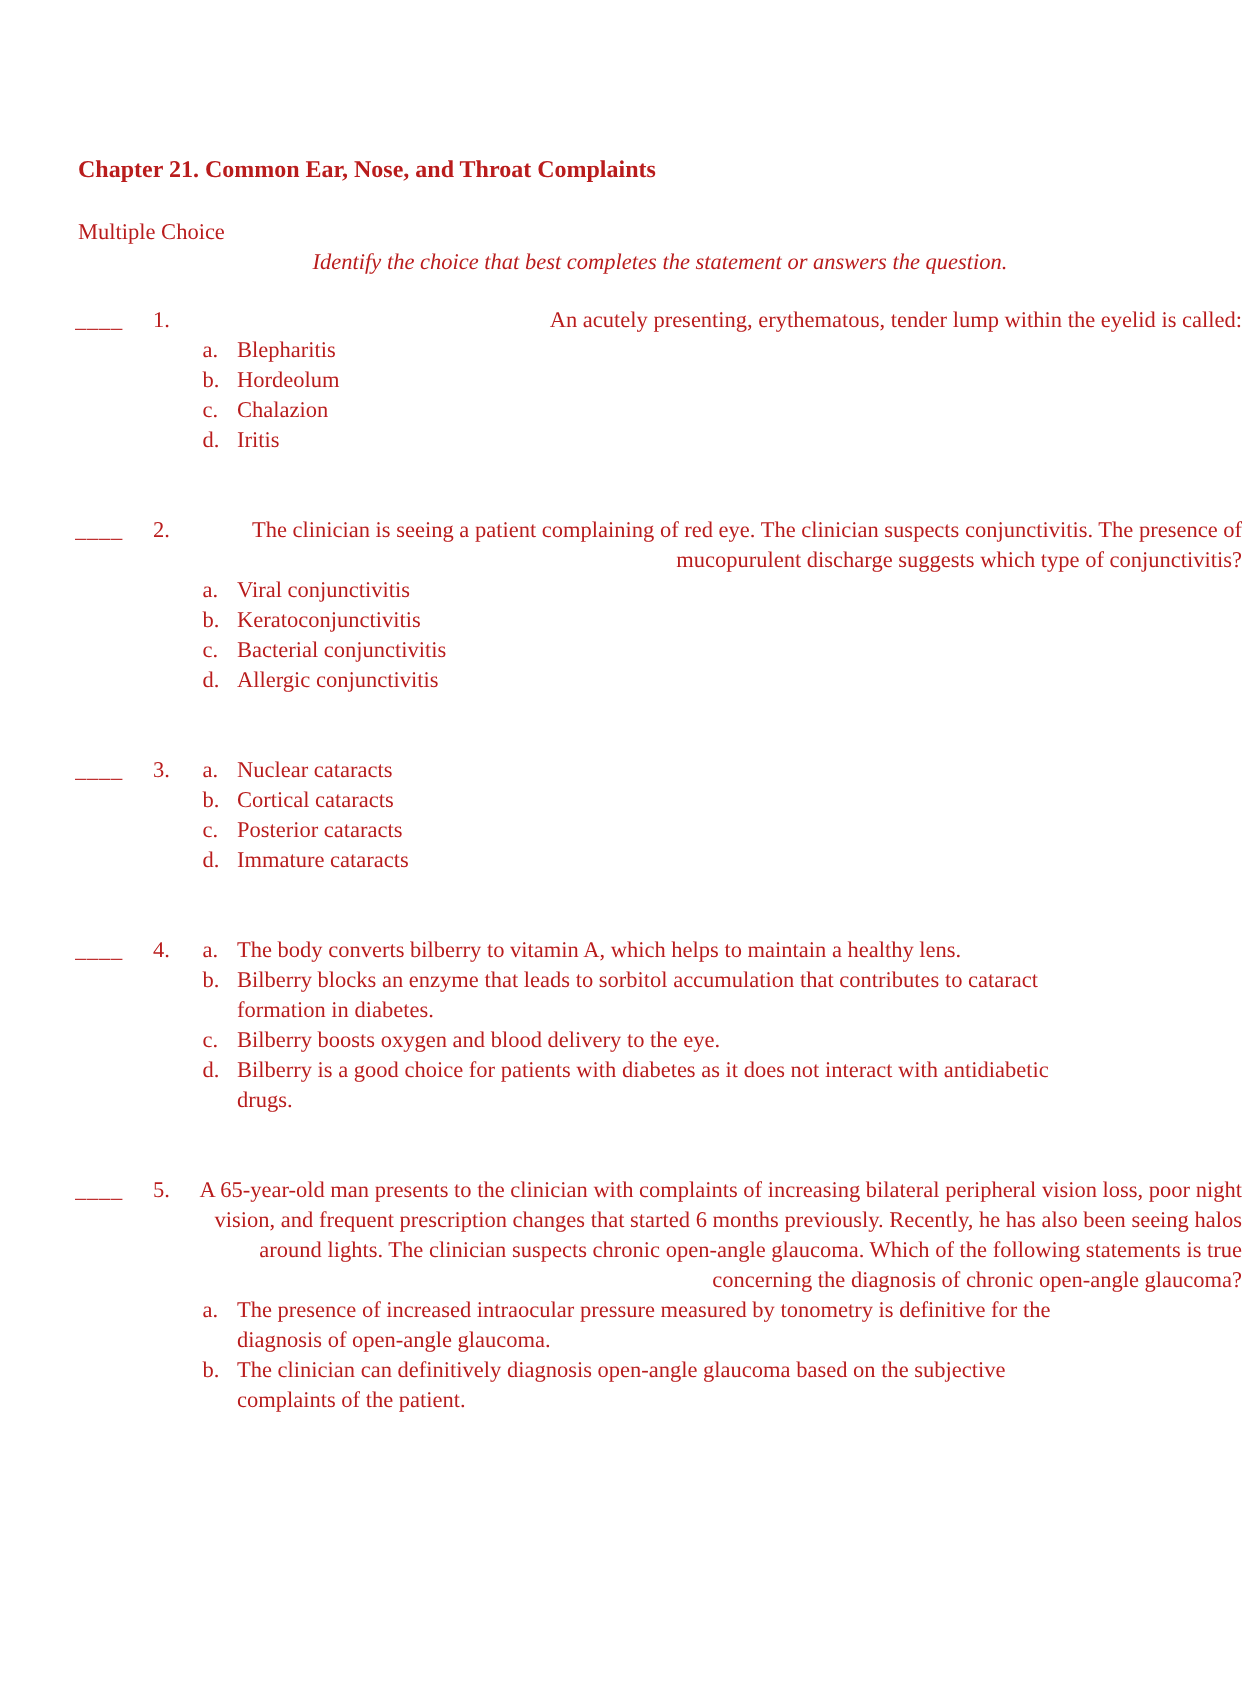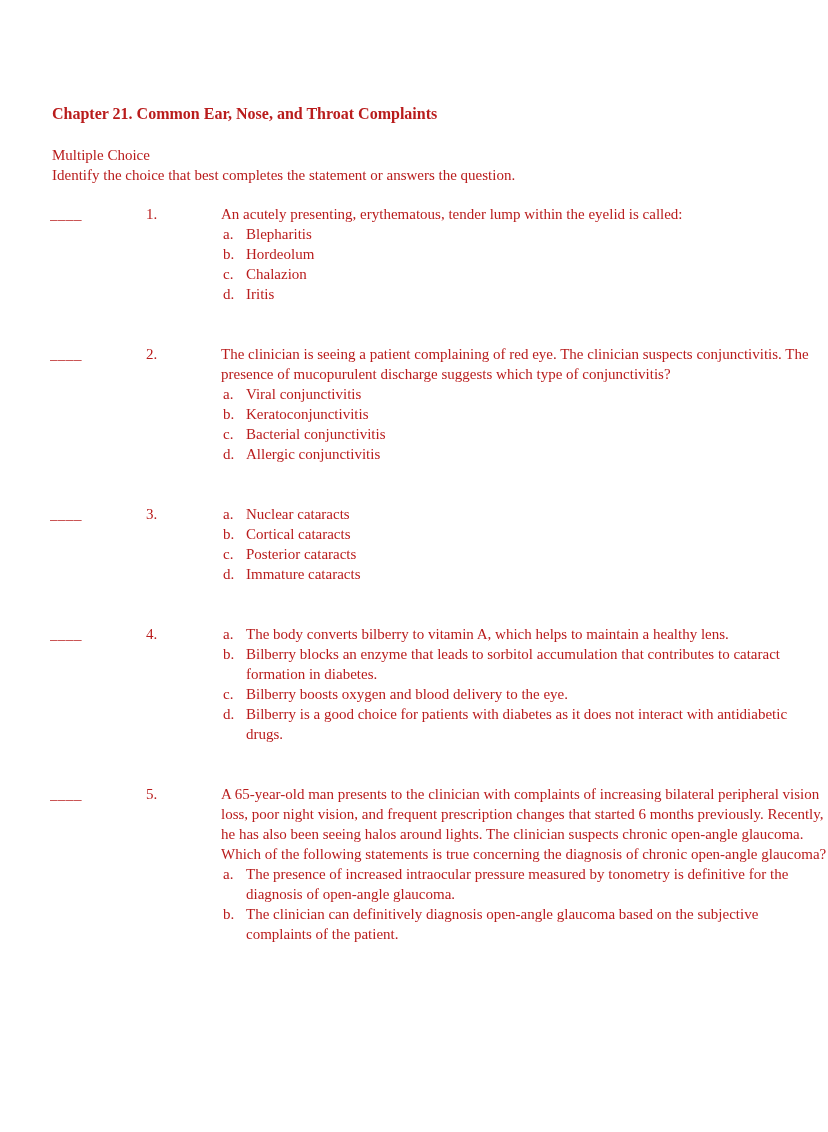--- a/index.html
+++ b/index.html
@@ -29,50 +29,52 @@
     margin: 0;
     line-height: 20px;
   }
   .section-title {
     font-size: 15px;
     font-weight: normal;
     margin: 21px 0 0 0;
     line-height: 20px;
   }
   .instruction {
+    font-style: italic;
     margin: 0;
     line-height: 20px;
+    text-align: center;
   }
   .questions {
     margin-left: 50px;
     margin-top: 19px;
   }
   .question {
     display: flex;
     align-items: flex-start;
     margin-bottom: 40px;
-    gap: 44px;
   }
   .blank {
     flex: none;
     width: 34px;
     letter-spacing: 0.5px;
     white-space: nowrap;
     overflow: hidden;
   }
   .qnum {
     flex: none;
     width: 31px;
     margin-left: 18px;
   }
   .qbody {
     width: 695px;
   }
   .qtext {
     max-width: 695px;
+    text-align: right;
   }
   .options {
     margin-left: 2px;
   }
   .option {
     display: flex;
     align-items: flex-start;
   }
   .opt-letter {
     flex: none;

